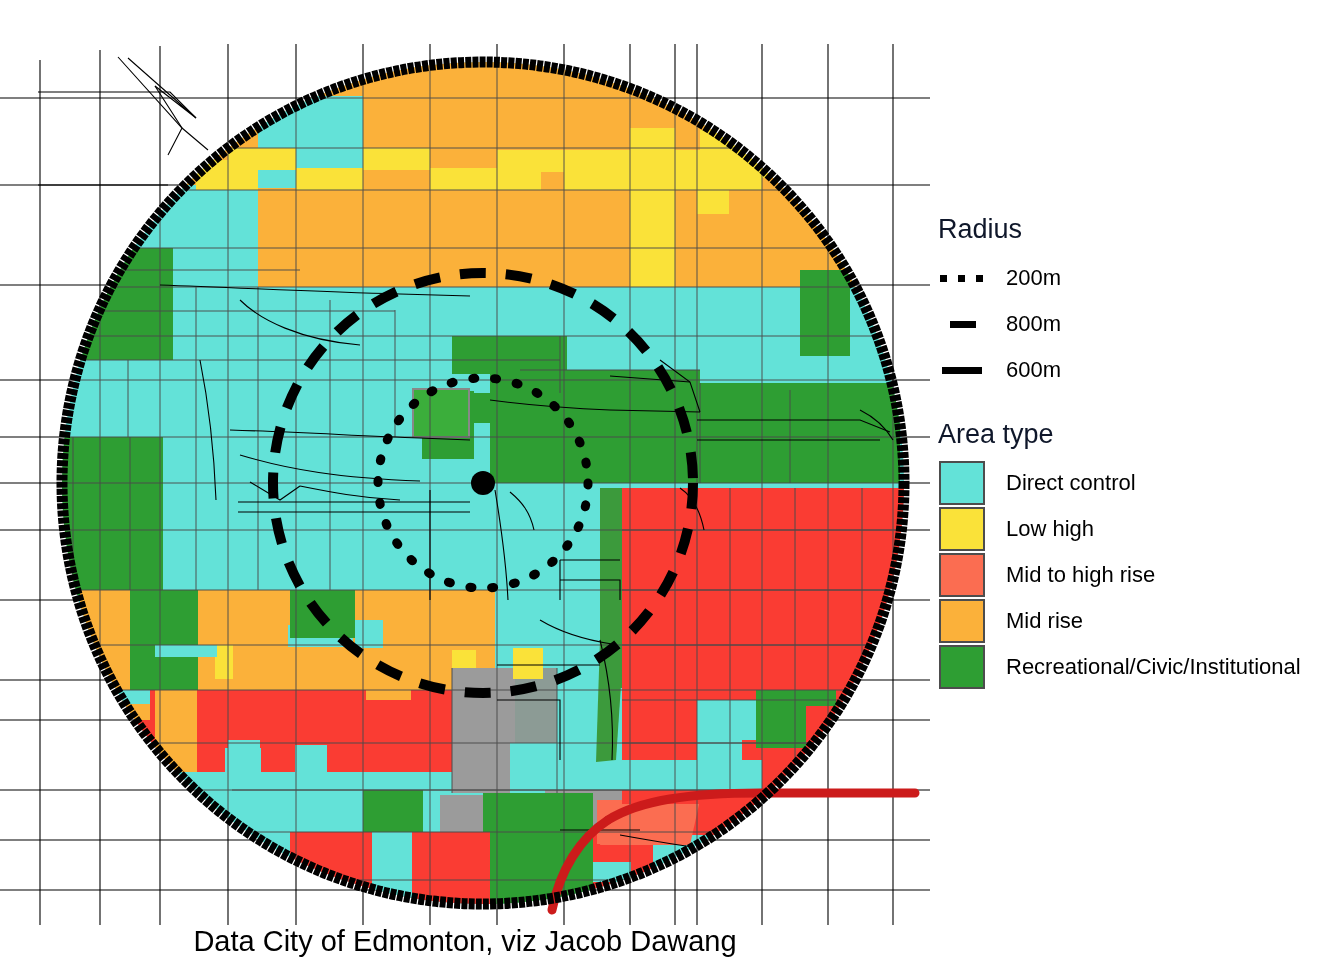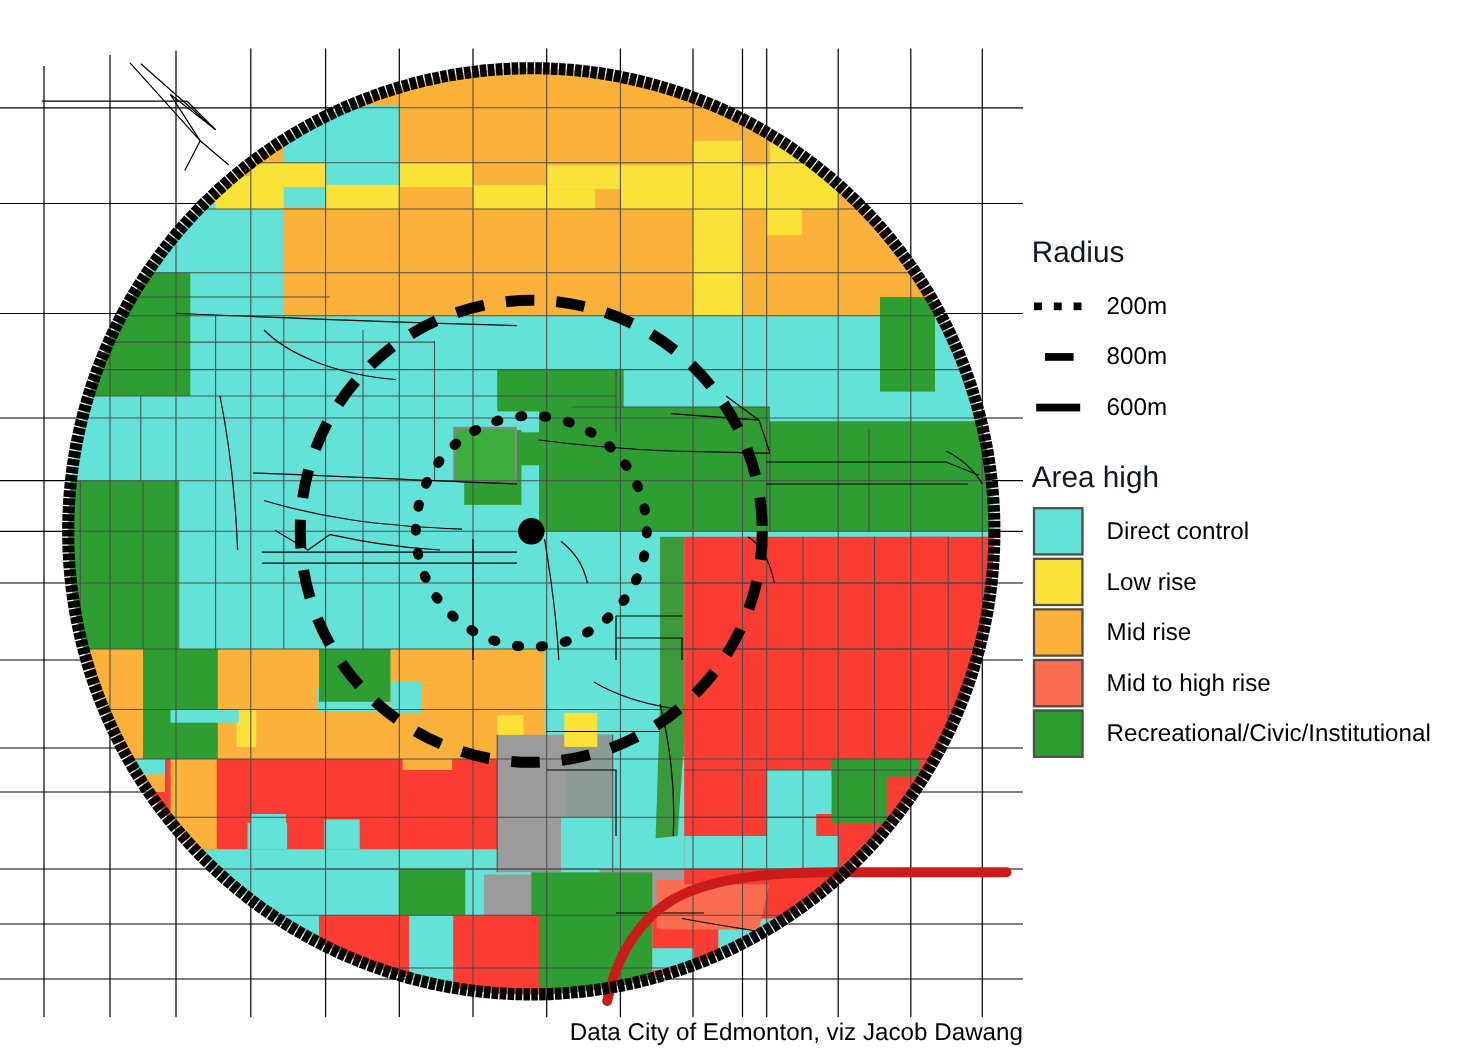--- a/index.html
+++ b/index.html
@@ -15,21 +15,21 @@
   
   #title {
     position: absolute; left: 44px; top: 8px;
     font-size: 31px; font-weight: 400; color: #000;
     letter-spacing: -0.2px; white-space: nowrap;
   }
 
   
   #caption {
     position: absolute; left: 0; top: 925px; width: 930px;
-    text-align: right; font-size: 22px; color:#000;
+    text-align: center; font-size: 29px; color:#000;
   }
 
   
   #map-wrap { position: absolute; left: 0; top: 0; width: 930px; height: 925px; }
   #map-svg { display:block; }
 
   
   #legend {
     position: absolute; left: 930px; top: 214px; width: 414px;
   }
@@ -354,49 +354,49 @@
 
       <div class="legend-row">
         <span class="key-box">
           <span class="line-solid"></span>
         </span>
         <span class="legend-label">600m</span>
       </div>
     </div>
 
     <div class="legend-block" style="margin-top:26px;">
-      <div class="legend-title">Area high</div>
+      <div class="legend-title">Area type</div>
 
       <div class="legend-row">
         <span class="key-box">
           <span class="key-swatch" style="background:#63E2D8"></span>
         </span>
         <span class="legend-label">Direct control</span>
       </div>
 
 
       <div class="legend-row">
         <span class="key-box">
           <span class="key-swatch" style="background:#FAE239"></span>
         </span>
-        <span class="legend-label">Low rise</span>
+        <span class="legend-label">Low high</span>
+      </div>
+
+      <div class="legend-row">
+        <span class="key-box">
+          <span class="key-swatch" style="background:#FB6D51"></span>
+        </span>
+        <span class="legend-label">Mid to high rise</span>
       </div>
 
       <div class="legend-row">
         <span class="key-box">
           <span class="key-swatch" style="background:#FBB13A"></span>
         </span>
         <span class="legend-label">Mid rise</span>
-      </div>
-
-      <div class="legend-row">
-        <span class="key-box">
-          <span class="key-swatch" style="background:#FB6D51"></span>
-        </span>
-        <span class="legend-label">Mid to high rise</span>
       </div>
 
       <div class="legend-row">
         <span class="key-box">
           <span class="key-swatch" style="background:#2E9E33"></span>
         </span>
         <span class="legend-label">Recreational/Civic/Institutional</span>
       </div>
     </div>
 

